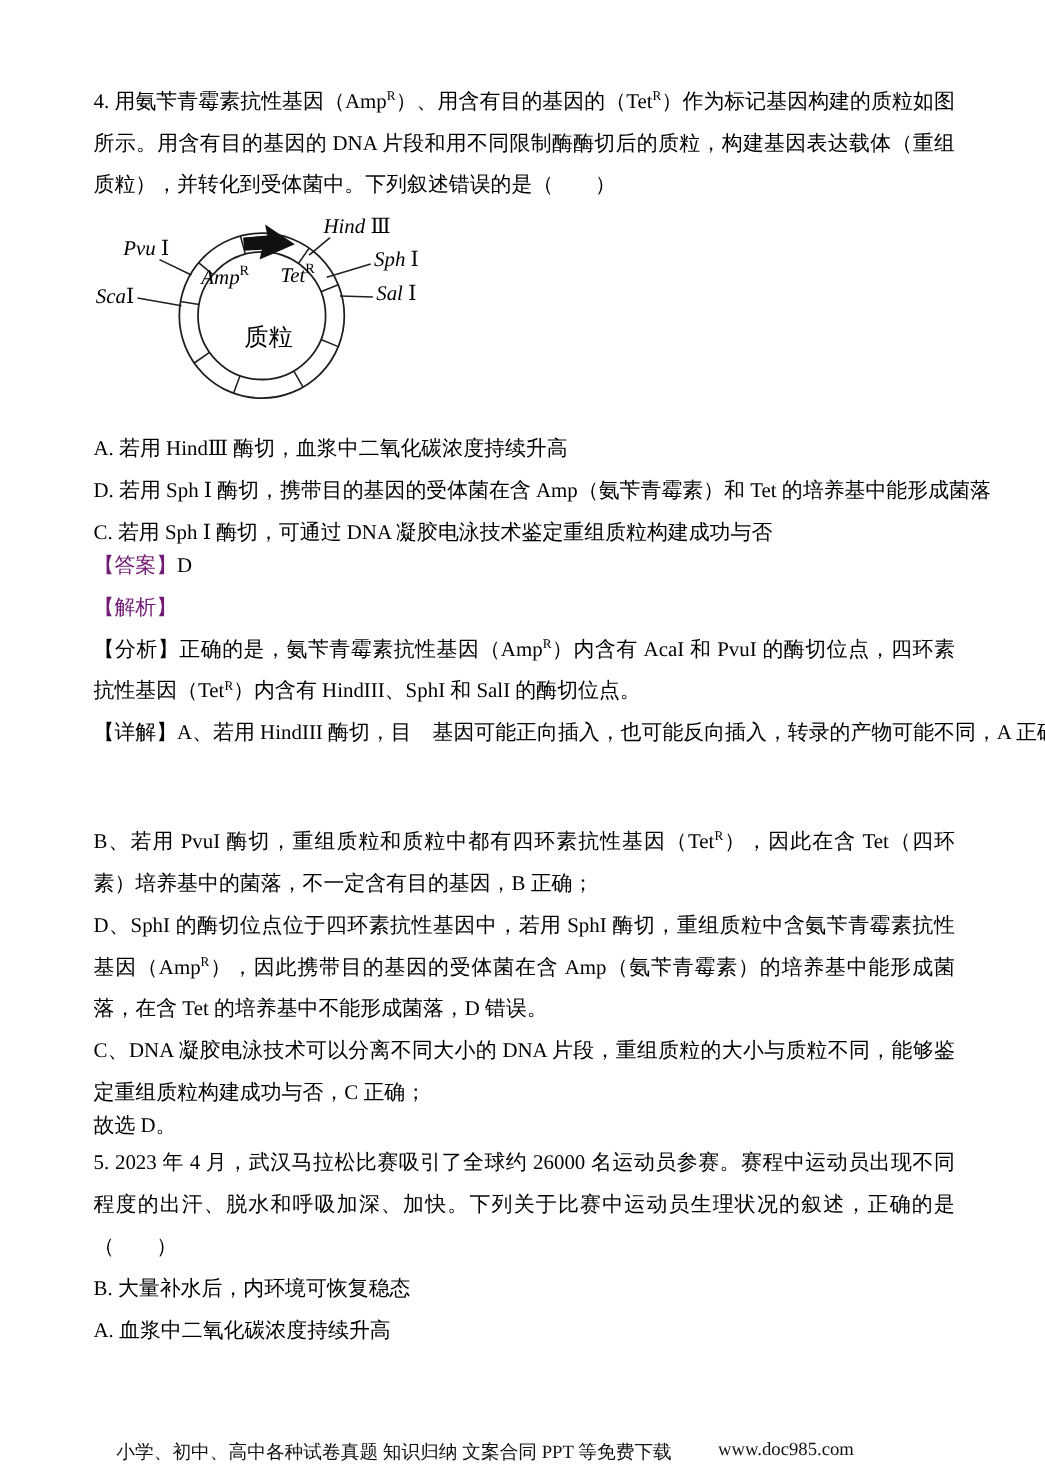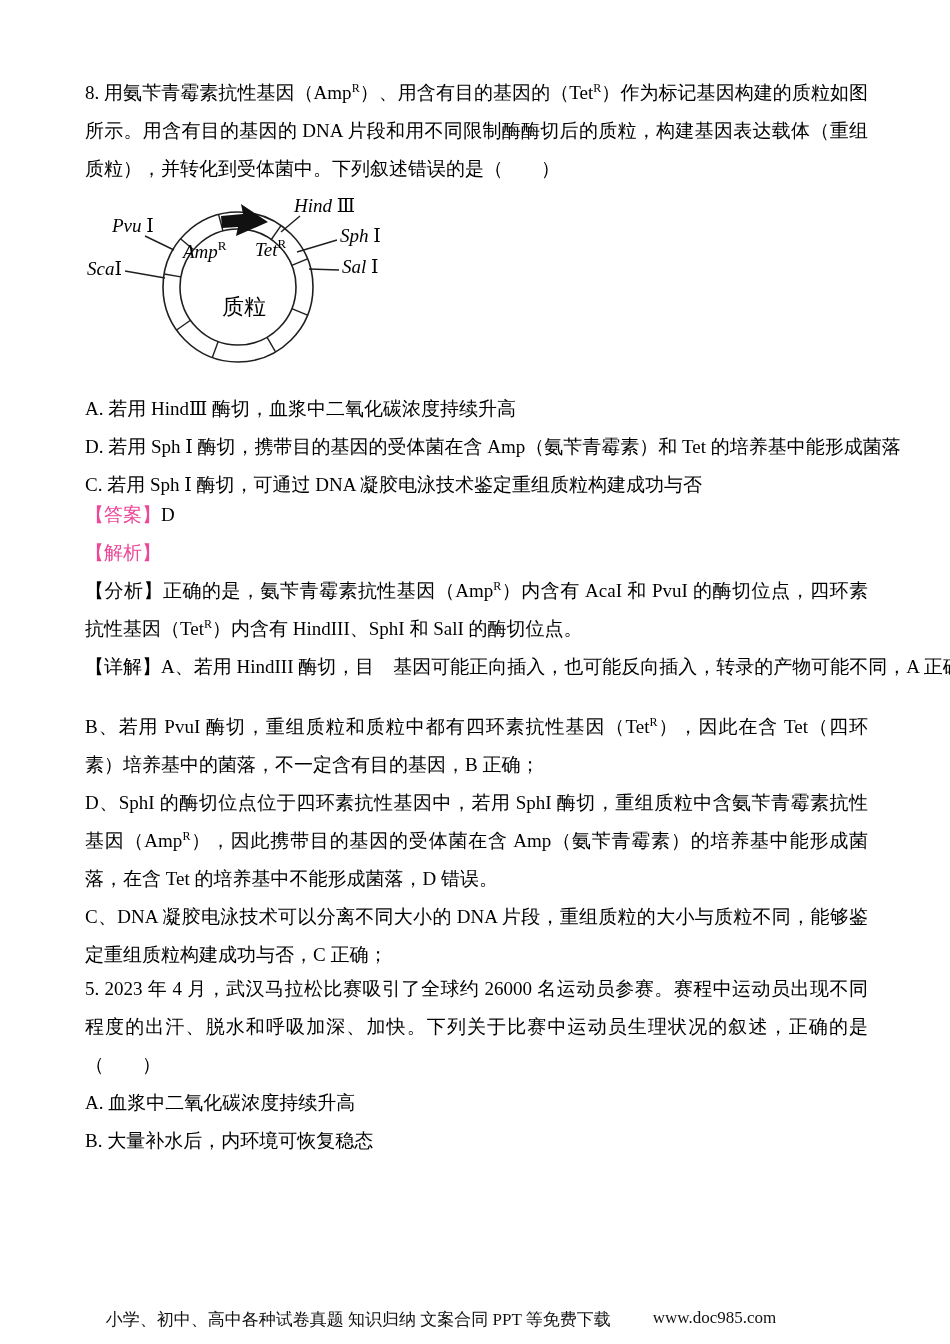--- a/index.html
+++ b/index.html
@@ -5,42 +5,42 @@
   html, body { margin: 0; padding: 0; background: #ffffff; }
   body {
     width: 950px; height: 1344px; position: relative; overflow: hidden;
     font-family: "Liberation Serif", "DejaVu Serif", serif;
     color: #000000;
   }
   .page { position: absolute; inset: 0; padding: 74px 82px 0 85px; box-sizing: border-box; }
   p { margin: 0; font-size: 19px; line-height: 38px; text-align: justify; }
   p.one { white-space: nowrap; text-align: left; }
   .sup { font-size: 12px; vertical-align: 7px; line-height: 0; }
-  .blue { color: #ec4899; }
+  .blue { color: #701a75; }
   .it { font-style: italic; }
   .diagram { display: block; margin: 2px 0 0 0; }
   .diagram text { font-size: 19px; fill: #000; }
   .diagram .big { font-size: 22px; }
   .diagram .sm { font-size: 13px; }
   .ans { margin-top: -8px; }
-  .detail-b { margin-top: 22px; font-family: Liberation Serif, serif; }
+  .detail-b { margin-top: 61px; font-family: Liberation Serif, serif; }
   .concl { margin-top: -8px; }
   .q5p { margin-top: -4px; }
   .footer {
     position: absolute; left: 0; top: 1308px; width: 882px;
     display: flex; justify-content: center; gap: 42px;
     font-size: 17px; color: #111111;
   }
 </style>
 </head>
 <body>
 
 <div class="page">
 
-  <p><span>8. 用氨苄青霉素抗性基因（Amp</span><span class="sup">R</span><span>）、用含有目的基因的（Tet</span><span class="sup">R</span><span>）作为标记基因构建的质粒如图所示。用含有目的基因的 DNA 片段和用不同限制酶酶切后的质粒，构建基因表达载体（重组质粒），并转化到受体菌中。下列叙述错误的是（　　）</span></p>
+  <p><span>4. 用氨苄青霉素抗性基因（Amp</span><span class="sup">R</span><span>）、用含有目的基因的（Tet</span><span class="sup">R</span><span>）作为标记基因构建的质粒如图所示。用含有目的基因的 DNA 片段和用不同限制酶酶切后的质粒，构建基因表达载体（重组质粒），并转化到受体菌中。下列叙述错误的是（　　）</span></p>
 
   <svg class="diagram" viewBox="0 0 320 200" width="320" height="200">
     <g fill="none" stroke="#1f1f1f" stroke-width="1.6">
       <circle cx="153" cy="97" r="75"></circle>
       <circle cx="153" cy="97" r="58"></circle>
     </g>
     <g stroke="#1f1f1f" stroke-width="1.4">
       <line x1="133.6" y1="24.6" x2="138" y2="41"></line>
       <line x1="95.5" y1="48.8" x2="108.6" y2="59.7"></line>
       <line x1="79.1" y1="84" x2="95.9" y2="86.9"></line>
@@ -80,23 +80,24 @@
   <p><span>【分析】正确的是，氨苄青霉素抗性基因（Amp</span><span class="sup">R</span><span>）内含有 AcaI 和 PvuI 的酶切位点，四环素抗性基因（Tet</span><span class="sup">R</span><span>）内含有 HindIII、SphI 和 SalI 的酶切位点。</span></p>
 
   <p class="one">【详解】A、若用 HindIII 酶切，目　基因可能正向插入，也可能反向插入，转录的产物可能不同，A 正确。</p>
 
   <p class="detail-b"><span>B、若用 PvuI 酶切，重组质粒和质粒中都有四环素抗性基因（Tet</span><span class="sup">R</span><span>），因此在含 Tet（四环素）培养基中的菌落，不一定含有目的基因，B 正确；</span></p>
 
   <p><span>D、SphI 的酶切位点位于四环素抗性基因中，若用 SphI 酶切，重组质粒中含氨苄青霉素抗性基因（Amp</span><span class="sup">R</span><span>），因此携带目的基因的受体菌在含 Amp（氨苄青霉素）的培养基中能形成菌落，在含 Tet 的培养基中不能形成菌落，D 错误。</span></p>
 
   <p>C、DNA 凝胶电泳技术可以分离不同大小的 DNA 片段，重组质粒的大小与质粒不同，能够鉴定重组质粒构建成功与否，C 正确；</p>
 
+  <p class="one concl">故选 D。</p>
 
   <p class="q5p">5. 2023 年 4 月，武汉马拉松比赛吸引了全球约 26000 名运动员参赛。赛程中运动员出现不同程度的出汗、脱水和呼吸加深、加快。下列关于比赛中运动员生理状况的叙述，正确的是（　　）</p>
+  <p class="one">B. 大量补水后，内环境可恢复稳态</p>
   <p class="one">A. 血浆中二氧化碳浓度持续升高</p>
-  <p class="one">B. 大量补水后，内环境可恢复稳态</p>
 
 </div>
 
 <div class="footer">
   <span>小学、初中、高中各种试卷真题 知识归纳 文案合同 PPT 等免费下载</span>
   <span>www.doc985.com</span>
 </div>
 
 </body></html>

